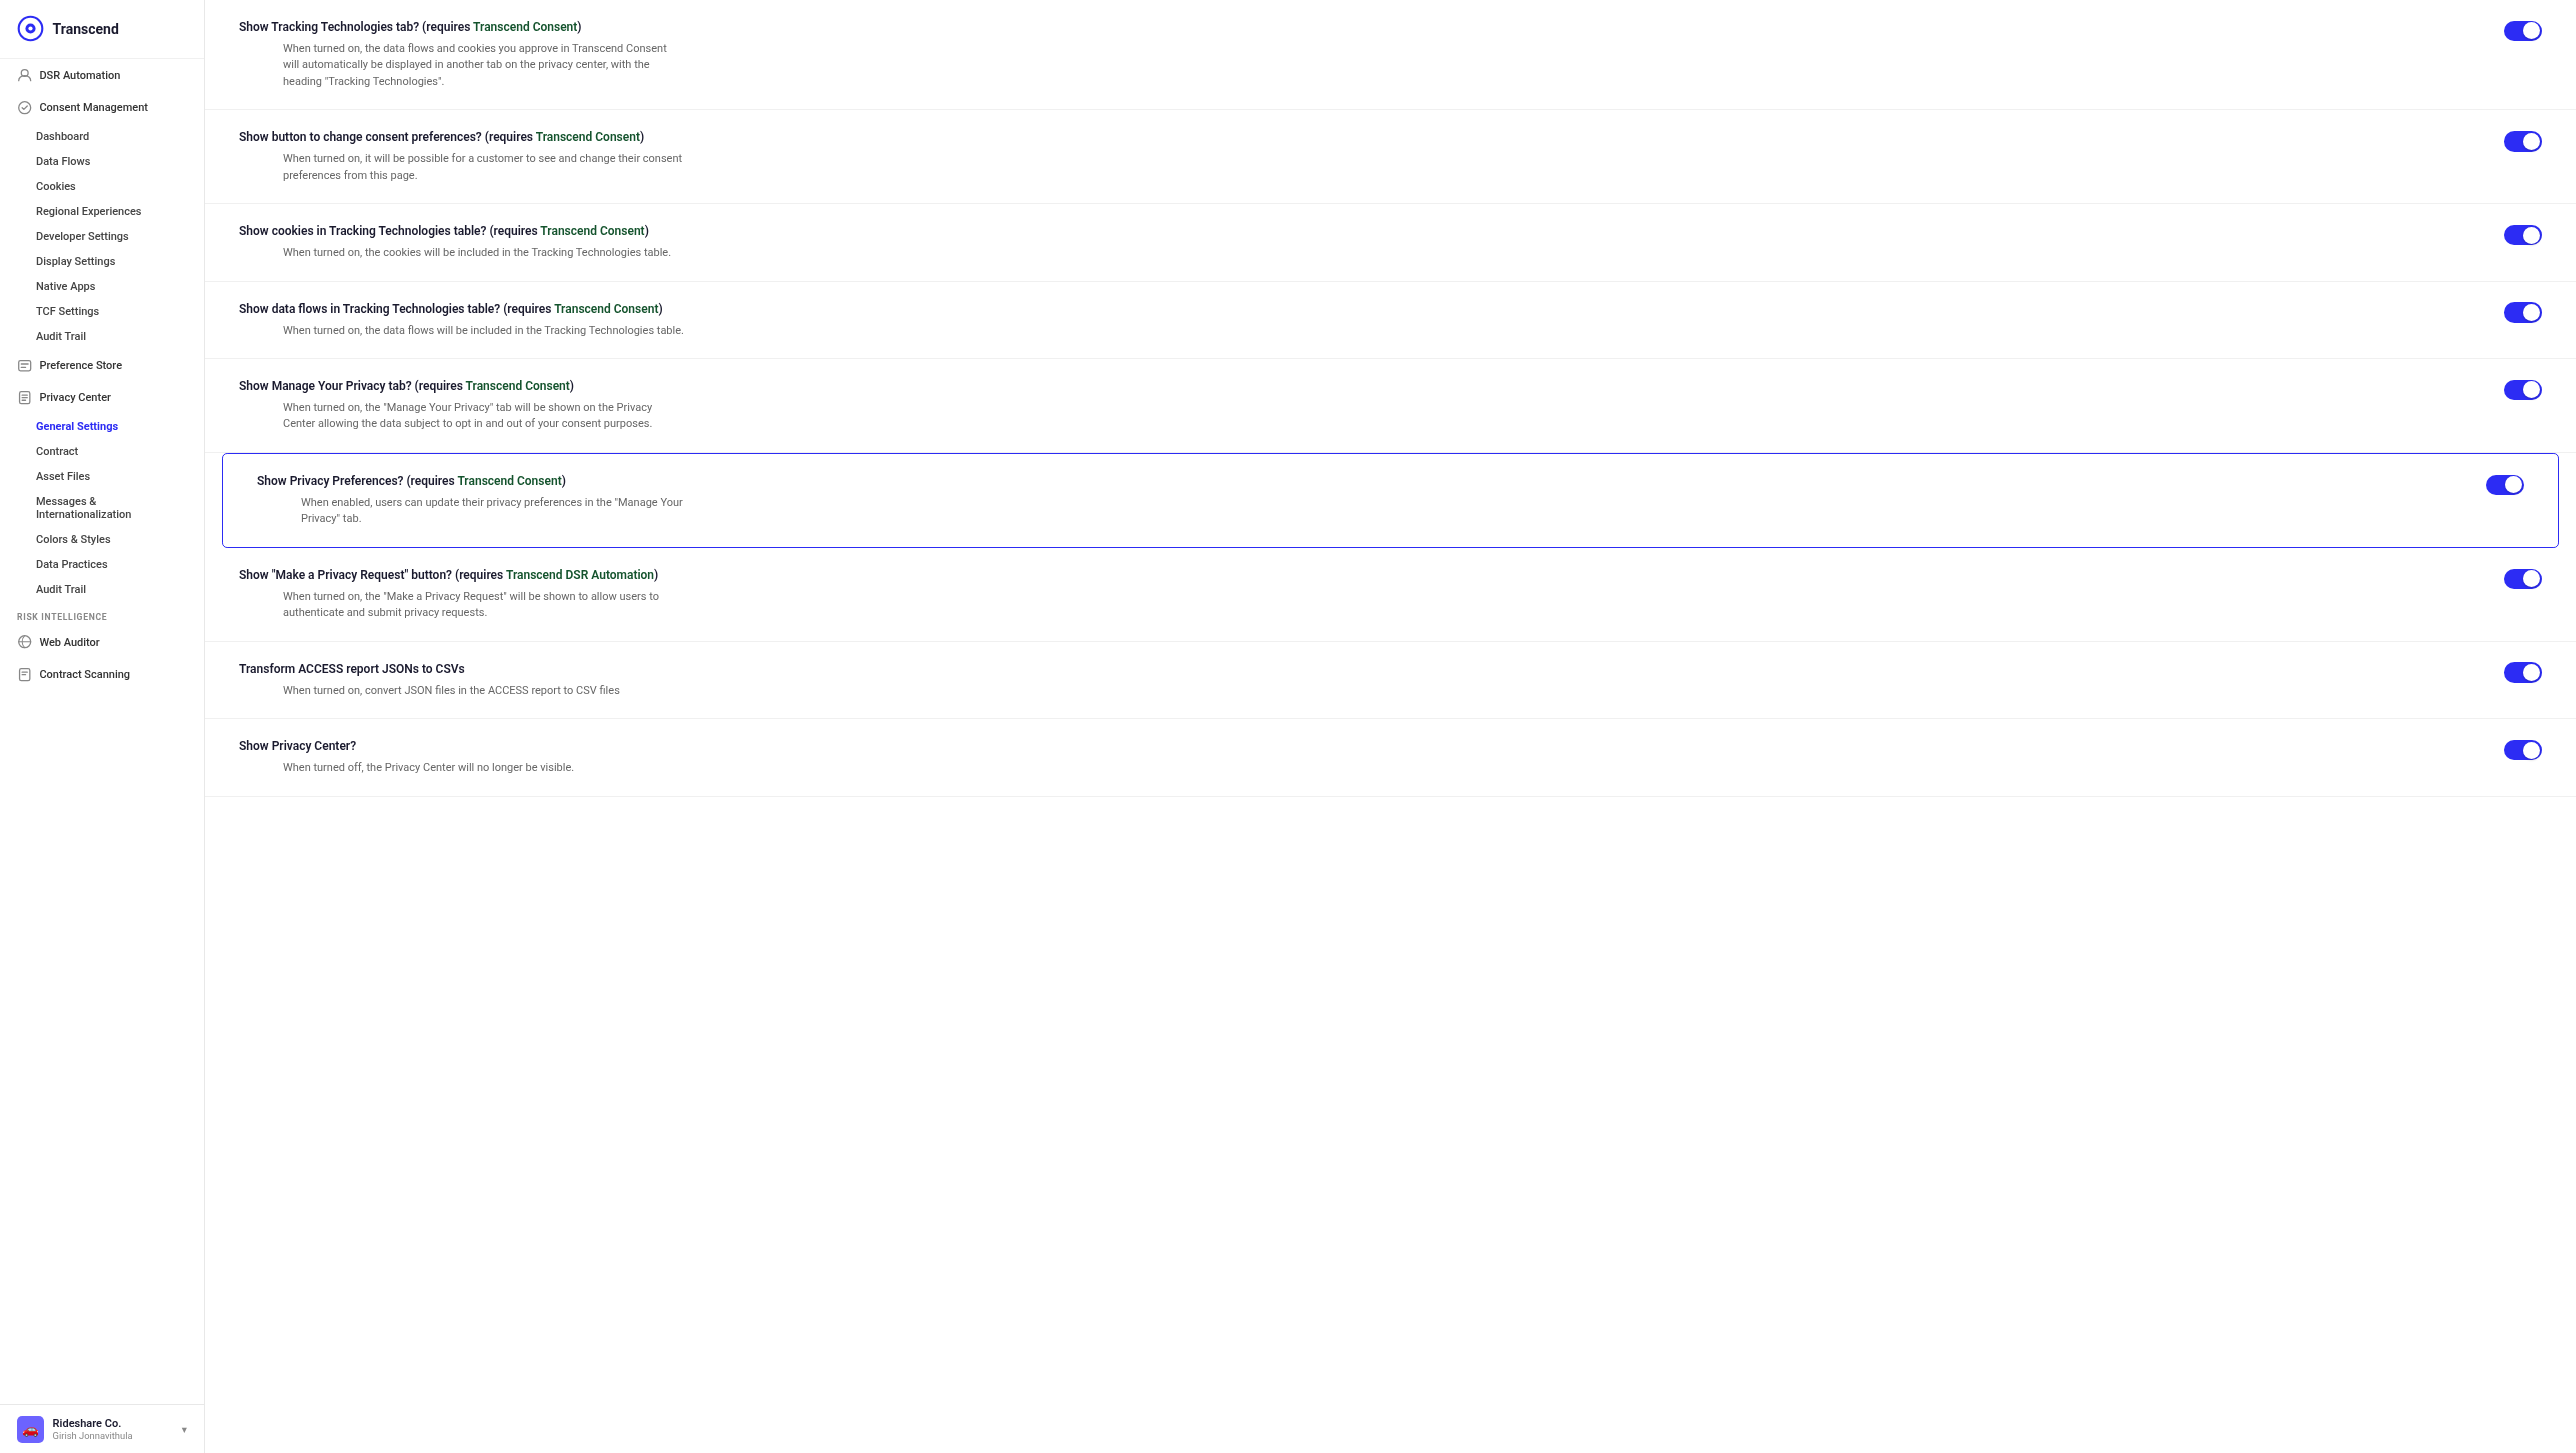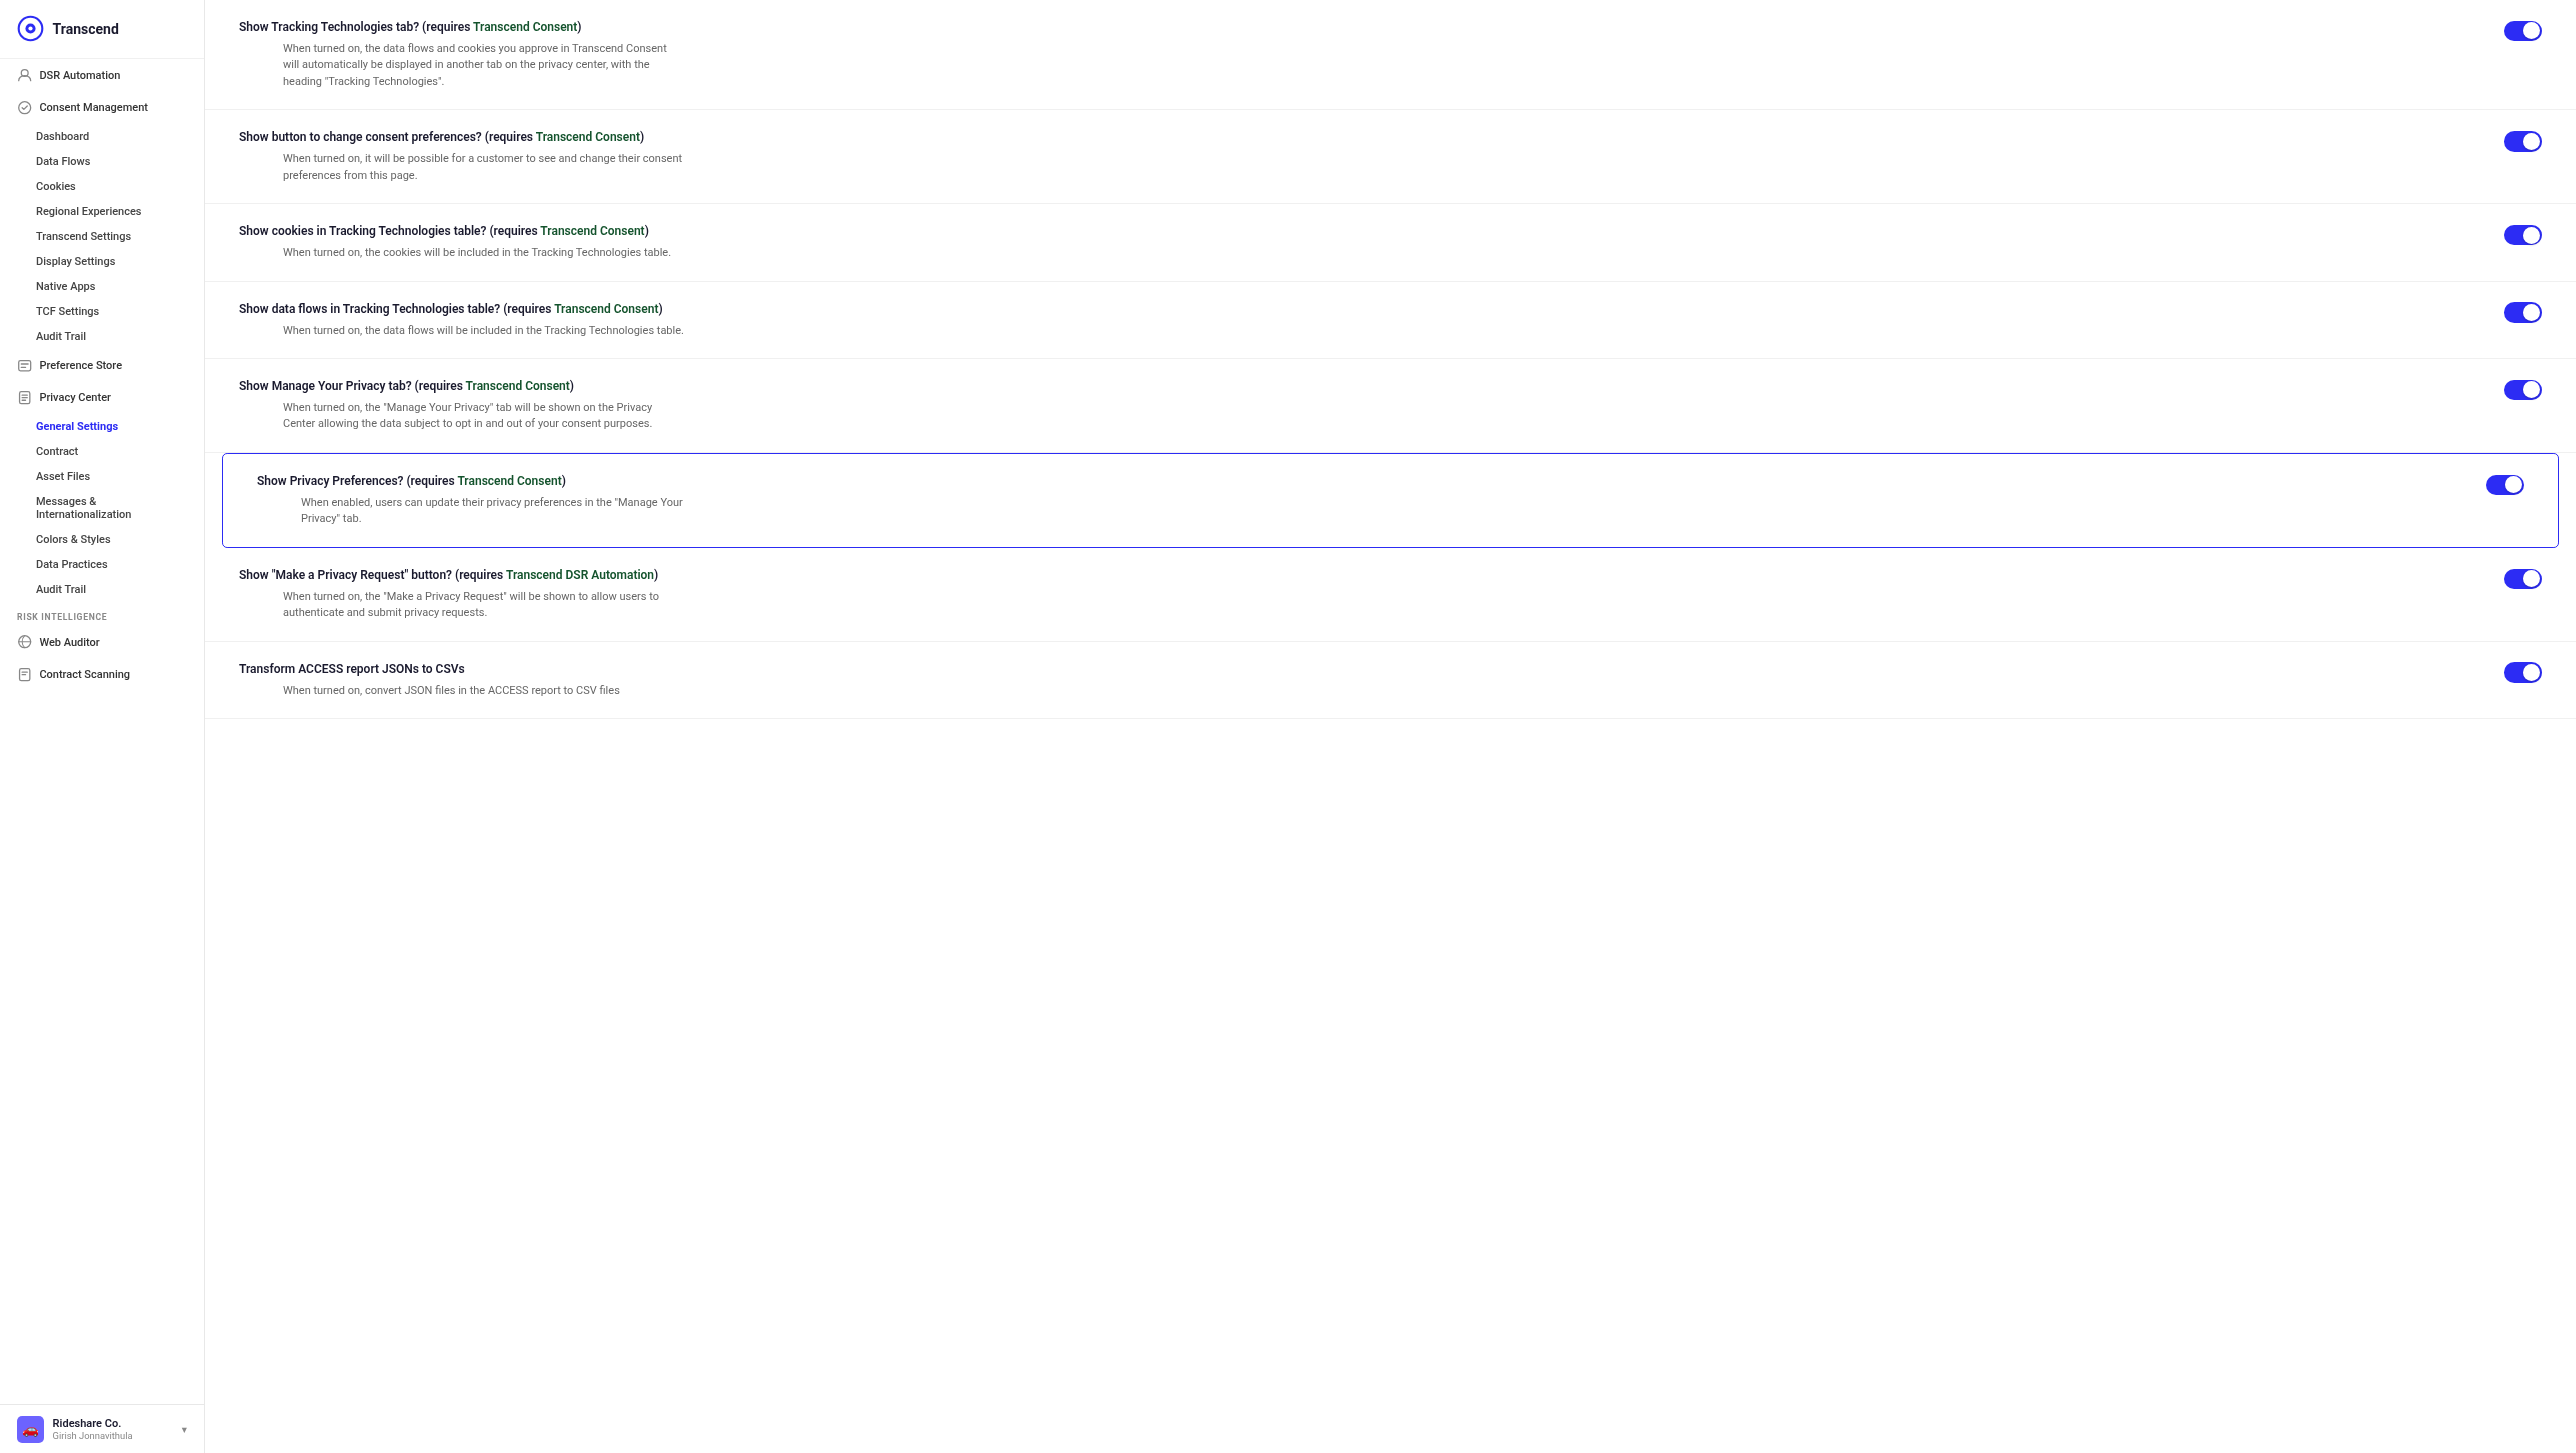--- a/index.html
+++ b/index.html
@@ -181,21 +181,21 @@
       <circle cx="9" cy="9" r="7" stroke="#555" stroke-width="1.5"></circle>
       <path d="M6 9l2 2 4-4" stroke="#555" stroke-width="1.5" stroke-linecap="round" stroke-linejoin="round"></path>
     </svg>
     <span>Consent Management</span>
   </div>
 
   <div class="sidebar-sub-item">Dashboard</div>
   <div class="sidebar-sub-item">Data Flows</div>
   <div class="sidebar-sub-item">Cookies</div>
   <div class="sidebar-sub-item">Regional Experiences</div>
-  <div class="sidebar-sub-item">Transcend Settings</div>
+  <div class="sidebar-sub-item">Developer Settings</div>
   <div class="sidebar-sub-item">Display Settings</div>
   <div class="sidebar-sub-item">Native Apps</div>
   <div class="sidebar-sub-item">TCF Settings</div>
   <div class="sidebar-sub-item">Audit Trail</div>
 
   <div class="sidebar-nav-item">
     <svg class="nav-icon" viewBox="0 0 18 18" fill="none">
       <rect x="2" y="3" width="14" height="12" rx="2" stroke="#555" stroke-width="1.5"></rect>
       <path d="M5 7h8M5 11h5" stroke="#555" stroke-width="1.5" stroke-linecap="round"></path>
     </svg>
@@ -345,15 +345,28 @@
           <div class="setting-desc">When turned on, convert JSON files in the ACCESS report to CSV files</div>
         </div>
         <div class="toggle-wrapper">
           <label class="toggle">
             <div class="toggle-track">
               <div class="toggle-thumb"></div>
             </div>
           </label>
         </div>
       </div>
+      <div class="setting-row">
+        <div class="setting-text">
+          <div class="setting-title">Show Privacy Center?</div>
+          <div class="setting-desc">When turned off, the Privacy Center will no longer be visible.</div>
+        </div>
+        <div class="toggle-wrapper">
+          <label class="toggle">
+            <div class="toggle-track">
+              <div class="toggle-thumb"></div>
+            </div>
+          </label>
+        </div>
+      </div>
     </div>
 </div>
 
 
 </body></html>

